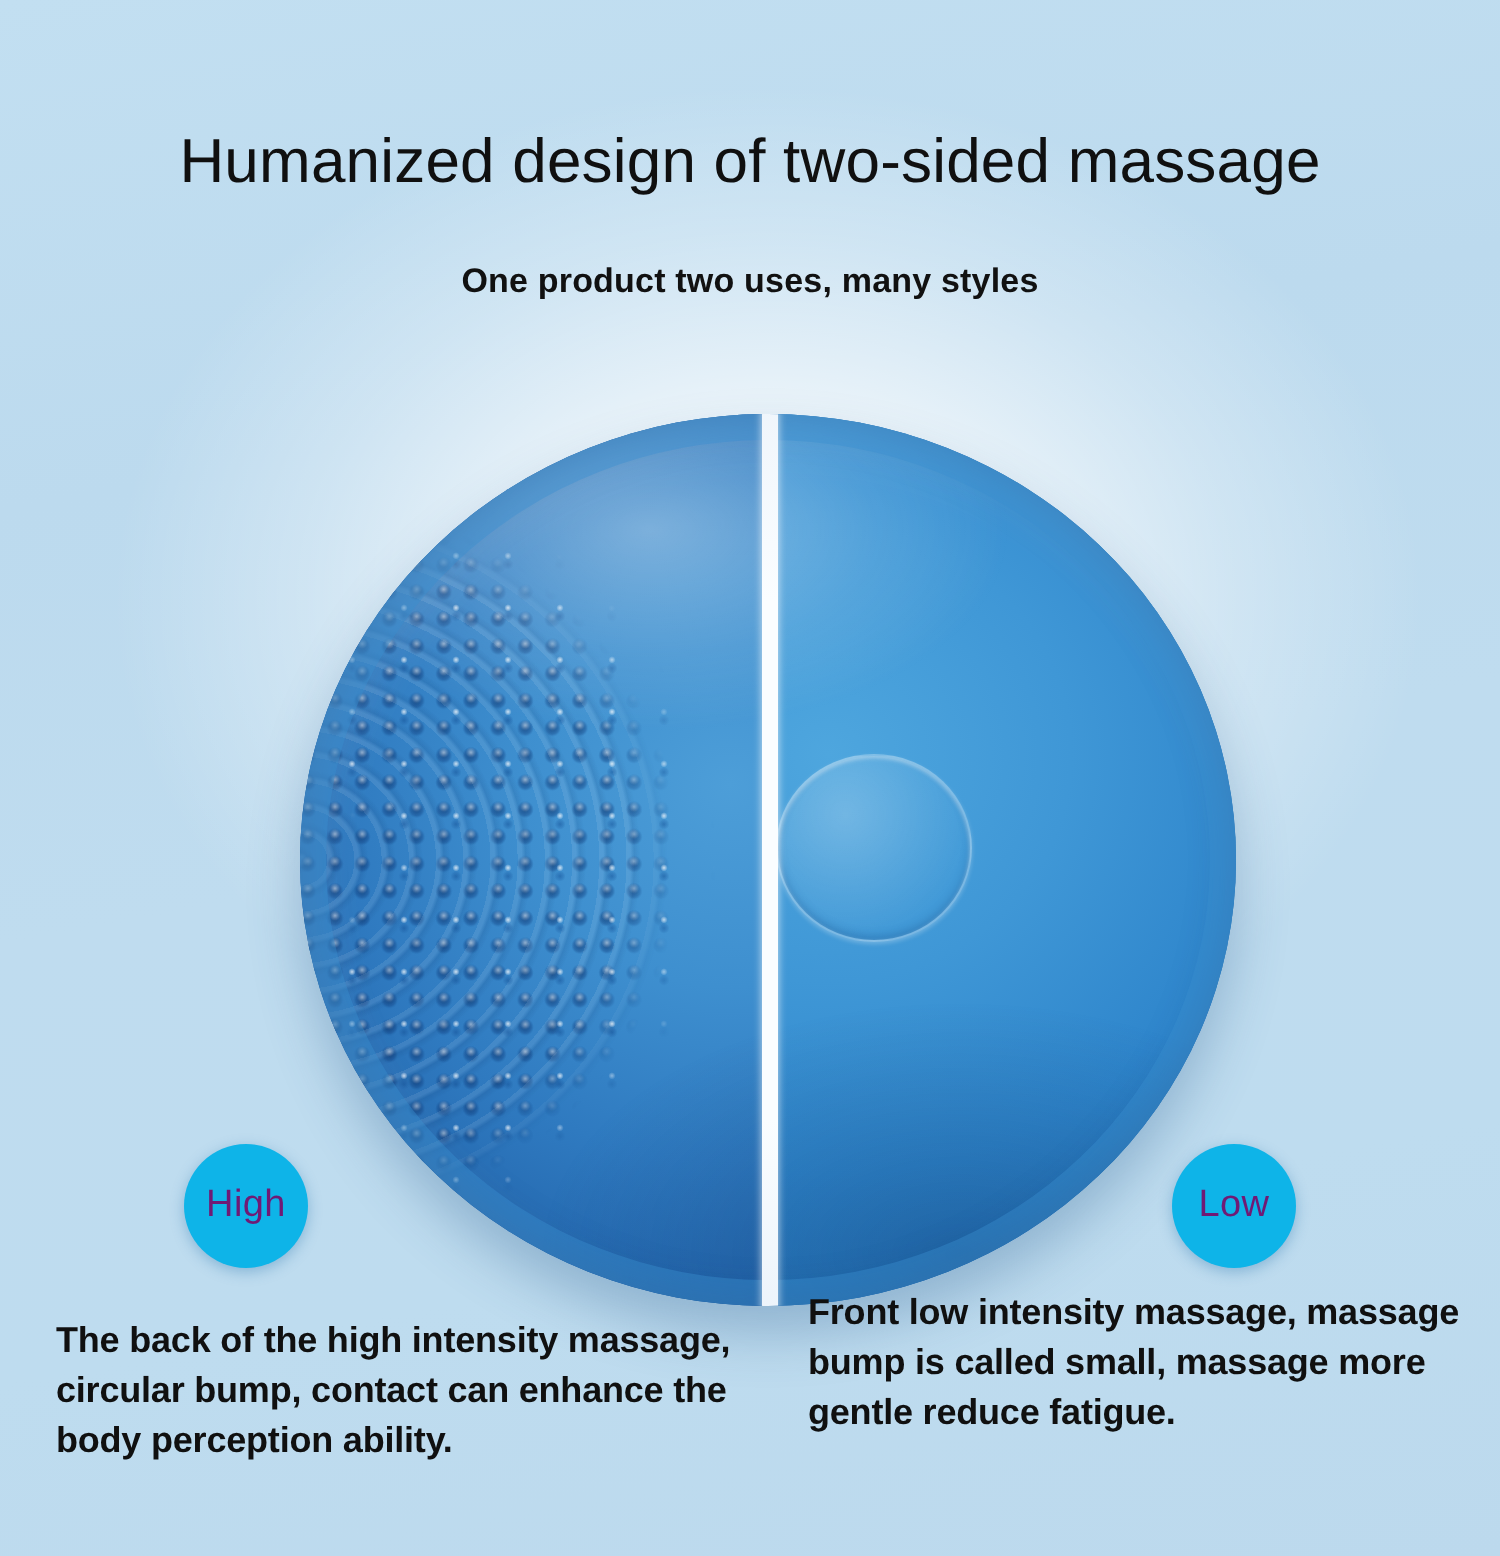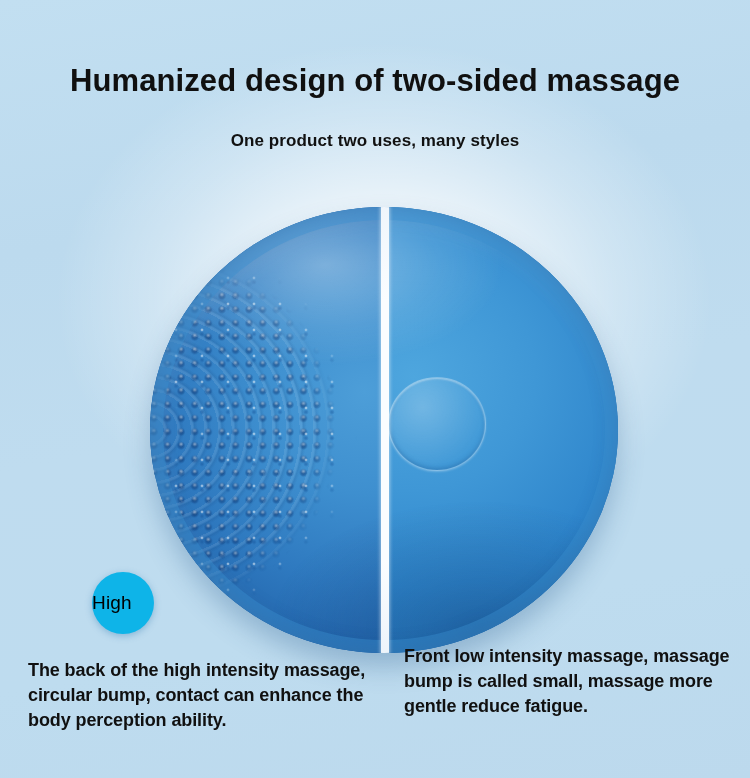--- a/index.html
+++ b/index.html
@@ -34,21 +34,21 @@
   }
 
   
   .title {
     position: absolute;
     top: 63px;
     left: 0;
     width: 750px;
     text-align: center;
     font-size: 31px;
-    font-weight: 700;
+    font-weight: 400;
     color: #101010;
     letter-spacing: 0.1px;
     white-space: nowrap;
   }
   .subtitle {
     position: absolute;
     top: 131px;
     left: 0;
     width: 750px;
     text-align: center;
@@ -192,22 +192,22 @@
   }
 
   
   .badge {
     position: absolute;
     width: 62px;
     height: 62px;
     border-radius: 50%;
     display: flex;
     align-items: center;
-    justify-content: flex-start;
-    color: #000000;
+    justify-content: center;
+    color: #701a75;
     font-size: 19px;
     font-weight: 400;
     letter-spacing: 0.2px;
     box-shadow: 0 2px 7px rgba(30,110,170,0.35);
   }
   .badge-high { left: 92px; top: 572px; }
   .badge-low  { left: 586px; top: 572px; }
 
   
   .caption {
@@ -246,18 +246,21 @@
       <div class="rim"></div>
 
       <div class="divider"></div>
     </div>
   </div>
 
   <div class="badge badge-high" style="background:#0eb4e8">
     <span>High</span>
   </div>
 
+  <div class="badge badge-low" style="background:#0eb4e8">
+    <span>Low</span>
+  </div>
 
   <div class="caption caption-left">The back of the high intensity massage, circular bump, contact can enhance the body perception ability.</div>
 
   <div class="caption caption-right">Front low intensity massage, massage bump is called small, massage more gentle reduce fatigue.</div>
 
 </div>
 
 </body></html>

